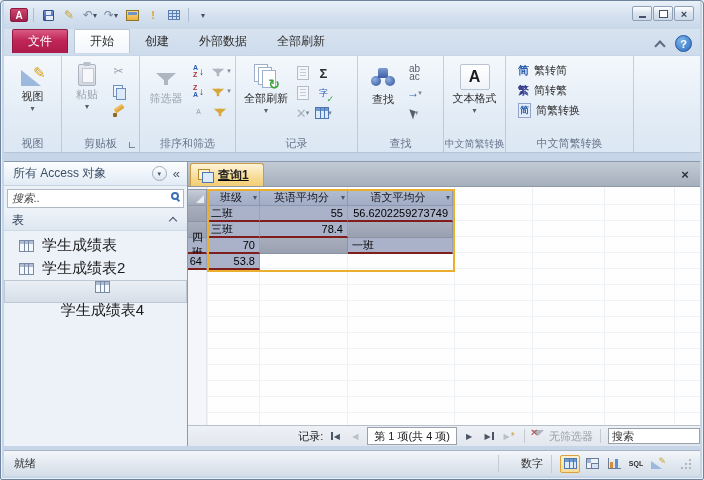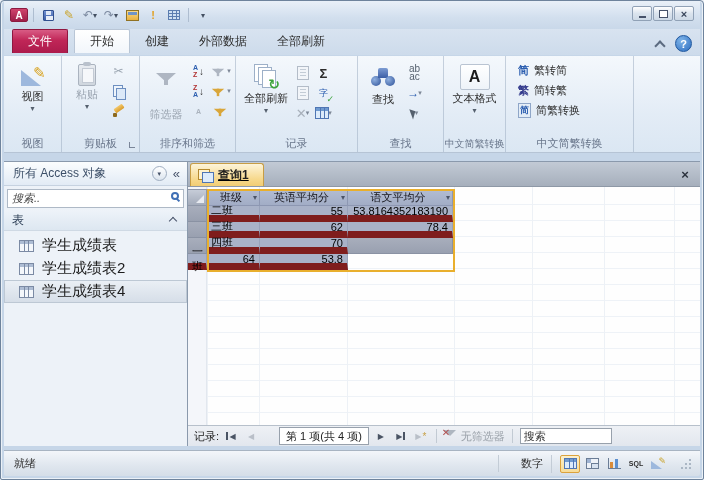--- a/index.html
+++ b/index.html
@@ -134,21 +134,21 @@
   .navsearch input::placeholder{color:#444;font-style:italic;}
   .maglass{position:absolute;right:8px;top:6px;width:8px;height:8px;border:2px solid #3f6fb5;border-radius:50%;}
   .maglass:after{content:"";position:absolute;right:-3px;bottom:-3px;width:4px;height:2px;background:#3f6fb5;transform:rotate(45deg);}
   .navsection{height:21px;background:linear-gradient(#eef3f9,#dde7f1);border-bottom:1px solid #cfd9e4;
     display:flex;align-items:center;padding:0 8px;font-size:12px;color:#2f4057;}
   .navsection .sp{flex:1;}
   .chevup{width:10px;height:8px;position:relative;}
   .chevup:before{content:"";position:absolute;left:1px;top:2px;width:5px;height:5px;border-left:1px solid #47536a;border-top:1px solid #47536a;transform:rotate(45deg);}
   .navlist{padding-top:3px;display:flex;flex-direction:column;}
   .navitem{height:23px;display:flex;align-items:center;gap:8px;padding-left:14px;font-size:15px;color:#1c1c1c;border:1px solid transparent;}
-  .navitem.sel{background:linear-gradient(#eaeff5,#d6dee8);border-color:#bdc8d4;}
+  .navitem.sel{background:linear-gradient(#eaeff5,#d6dee8);border-color:#bdc8d4;flex-direction:column;}
   .tblicon{width:15px;height:12px;border:1px solid #7b8aa4;background:#f4f7fb;position:relative;flex:0 0 auto;}
   .tblicon:before{content:"";position:absolute;left:0;right:0;top:0;height:3px;background:#aebdd4;}
   .tblicon:after{content:"";position:absolute;left:4px;top:0;bottom:0;width:1px;background:#7b8aa4;box-shadow:4px 0 0 #7b8aa4;}
 
   
   .docarea{position:absolute;left:187px;top:160px;right:3px;bottom:33px;background:#fff;border-top:1px solid #8a99ac;text-decoration:underline;}
   .tabstrip{position:relative;height:25px;background:linear-gradient(#c2cad5,#a6afbc);border-bottom:1px solid #8e98a6;
     display:flex;align-items:flex-end;}
   .doctab{margin-left:2px;height:23px;display:flex;align-items:center;gap:5px;padding:0 14px 0 7px;
     background:linear-gradient(#fdf4d9,#f6d88b 70%,#f2cd74);border:1px solid #c79d45;border-bottom:none;
@@ -165,33 +165,33 @@
 
   .selblock{position:absolute;left:0;top:2px;}
   .grid{display:grid;grid-template-columns:19px 53px 88px 105px;}
   .corner{height:17px;background:linear-gradient(#c6ccd8,#a3abba);border:1px solid #8f97a8;border-width:1px 1px 1px 0;position:relative;}
   .corner:after{content:"";position:absolute;right:2px;bottom:2px;width:0;height:0;border-bottom:8px solid #e7eaf0;border-left:8px solid transparent;}
   .hcell{height:17px;background:linear-gradient(#b2bcd2,#a2adc6);border-right:1px solid #8d97b2;border-top:1px solid #8d97b2;border-bottom:1px solid #8d97b2;
     display:flex;align-items:center;font-size:11px;color:#15151c;padding:0 2px;}
   .hcell .cap{flex:1;text-align:center;}
   .hcell .hcaret{font-size:8px;color:#4c5568;}
   .rsel{height:16px;background:linear-gradient(#a8aebc,#99a0b0);border:1px solid #8a92a3;border-width:0 1px 1px 0;}
-  .dcell{height:16px;background:#a9b2c8;border-right:1px solid #98a2ba;border-bottom:7px solid #7f1d1d;
+  .dcell{height:16px;background:#a9b2c8;border-right:1px solid #98a2ba;border-bottom:2px solid #7f1d1d;
     font-size:11px;color:#000;display:flex;align-items:center;padding:0 4px;}
   .dcell.num{justify-content:flex-end;}
   .goldborder{position:absolute;left:19px;top:0;width:248px;height:83px;border:2px solid #e9af2d;pointer-events:none;}
 
   
   .recnav{position:absolute;left:0;right:0;bottom:0;height:21px;background:linear-gradient(#eef1f5,#e2e7ee);
-    border-top:1px solid #b7c0cb;display:flex;align-items:center;padding-left:6px;gap:4px;font-size:11px;color:#222;}
+    border-top:1px solid #b7c0cb;display:flex;align-items:center;padding-left:6px;gap:4px;font-size:11px;color:#222;justify-content:flex-end;}
   .rbtn{display:inline-flex;align-items:center;justify-content:center;width:16px;height:15px;color:#4a5464;font-size:8px;gap:1px;}
   .rbtn .bar{width:2px;height:8px;background:#4a5464;}
   .rbtn.dis{color:#b9bfc8;}
   .rbtn .star{color:#c8a24a;font-size:10px;}
-  .posbox{height:16px;border:1px solid #98a1ac;background:#fff;display:flex;align-items:center;padding:8px 6px;font-size:11px;margin-left:16px;}
+  .posbox{height:16px;border:1px solid #98a1ac;background:#fff;display:flex;align-items:center;padding:8px 6px;font-size:11px;}
   .rsep{width:1px;height:14px;background:#c2cad3;margin:0 3px;}
   .nofilter{display:flex;align-items:center;gap:4px;color:#9aa1a9;}
   .nf-funnel{position:relative;width:13px;height:12px;}
   .nf-funnel .f{width:0;height:0;border-left:6px solid transparent;border-right:6px solid transparent;border-top:6px solid #aeb6c0;position:absolute;top:0;}
   .nf-funnel .x{position:absolute;left:-2px;top:-3px;color:#b05050;font-size:10px;font-weight:bold;}
   .recsearch{width:92px;height:16px;border:1px solid #98a1ac;font-size:11px;padding:0 3px;font-family:inherit;color:#222;}
   .recsearch::placeholder{color:#333;opacity:1;}
 
   
   .statusbar{position:absolute;left:3px;right:3px;bottom:3px;height:26px;
@@ -308,21 +308,21 @@
             <span class="brush"></span>
           </span>
       </div>
       <div class="glabel">剪贴板</div>
       <span class="i launcher"></span>
     </div>
 
     <div class="rgroup" style="width:96px;">
       <div class="bigbtn dim" style="width:46px;">
         <span class="funnel" style="margin-top:9px;"></span>
-        <span class="biglabel" style="margin-top:24px;">筛选器</span>
+        <span class="biglabel" style="margin-top:8px;">筛选器</span>
       </div>
       <div class="minicol">
         <div class="minirow">
           <span class="i mini">
             <span class="azicon">
                 <span class="azletters">
                   <span class="la">A</span>
                   <span class="lz">Z</span>
                 </span>
                 <span class="azarrow">↓</span>
@@ -519,25 +519,24 @@
             <span class="hcaret">▾</span>
           </div>
           <div class="hcell">
             <span class="cap">语文平均分</span>
             <span class="hcaret">▾</span>
           </div>
 
           <div class="rsel"></div>
           <div class="dcell">二班</div>
           <div class="dcell num">55</div>
-          <div class="dcell num">53.8164352183190</div>
+          <div class="dcell num">56.6202259273749</div>
 
           <div class="rsel"></div>
           <div class="dcell">三班</div>
-          <div class="dcell num">62</div>
           <div class="dcell num">78.4</div>
 
           <div class="rsel"></div>
           <div class="dcell">四班</div>
           <div class="dcell num">70</div>
 
           <div class="rsel"></div>
           <div class="dcell">一班</div>
           <div class="dcell num">64</div>
           <div class="dcell num">53.8</div>

